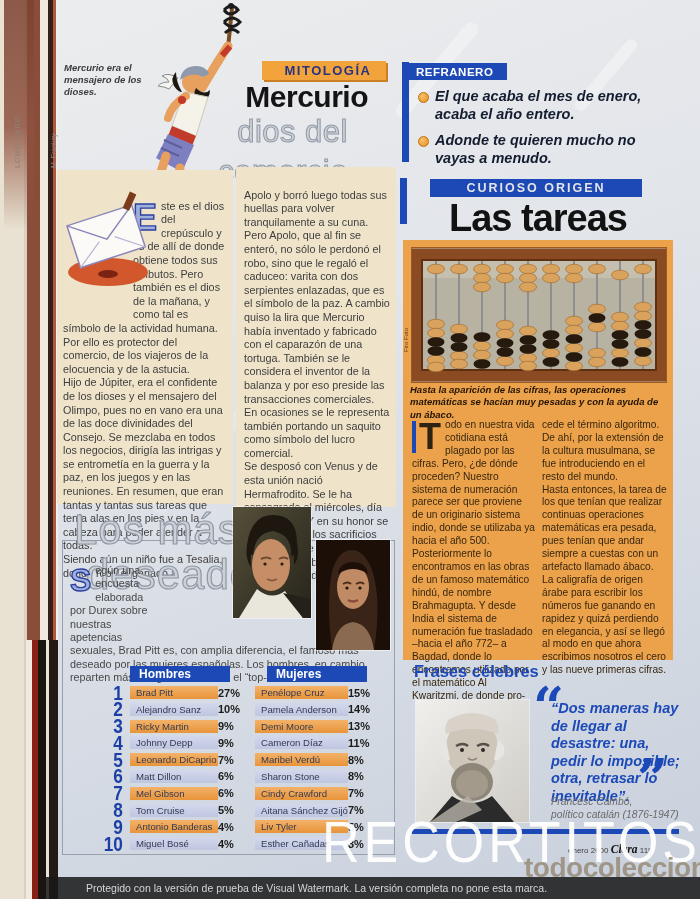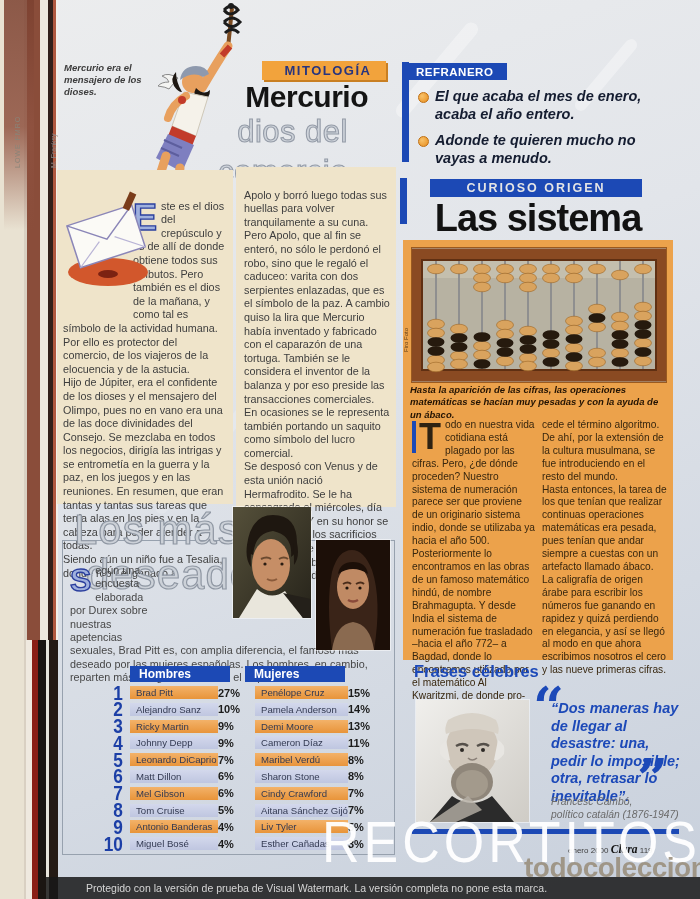--- a/index.html
+++ b/index.html
@@ -180,21 +180,21 @@
     <g transform="rotate(-18 51 52)">
       <rect x="16" y="30" width="68" height="44" fill="#fbfaf6" stroke="#8b86b8" stroke-width="1.5"></rect>
       <path d="M16,30 L50,55 L84,30" fill="none" stroke="#8b86b8" stroke-width="1.5"></path>
       <path d="M16,74 L42,55 M84,74 L58,55" fill="none" stroke="#b9b4d6" stroke-width="1.2"></path>
     </g>
     <rect x="70" y="8" width="7" height="18" transform="rotate(24 73 17)" fill="#7a3c1a"></rect>
   </svg>
 
   <div class="cif-bar"></div>
   <div class="cif-label">CURIOSO ORIGEN</div>
-  <div class="cif-title">Las sistema</div>
+  <div class="cif-title">Las tareas</div>
   <div class="orange-panel"></div>
 
   <svg class="abacus" width="254" height="134" viewBox="0 0 254 134">
     <rect x="0" y="0" width="254" height="134" fill="#b7b2a2"></rect>
     <rect x="0" y="0" width="254" height="30" fill="#c4bfae"></rect>
     <rect x="4" y="6" width="246" height="122" fill="none" stroke="#8a4a22" stroke-width="11"></rect>
     <rect x="10" y="12" width="234" height="110" fill="none" stroke="#5f2f12" stroke-width="2"></rect>
     <g stroke="#8f8f8f" stroke-width="2">
       <line x1="24" y1="13" x2="24" y2="121"></line>
         <line x1="47" y1="13" x2="47" y2="121"></line>
@@ -335,21 +335,21 @@
     <path d="M22,34 Q37,24 52,34 Q50,22 37,22 Q24,22 22,34 Z" fill="#1c0f08"></path>
     <path d="M27,44 q5,-3 8,0 M40,44 q5,-3 8,0" stroke="#4a2c1a" stroke-width="2" fill="none"></path>
     <circle cx="31" cy="48" r="1.6" fill="#1d120a"></circle>
       <circle cx="44" cy="48" r="1.6" fill="#1d120a"></circle>
     <path d="M32,60 q5,3 10,0" stroke="#8a4a3a" stroke-width="2.4" fill="none"></path>
     <path d="M16,110 Q20,84 37,82 Q54,84 58,110 Z" fill="#8a6a50"></path>
   </svg>
 
   <div class="tt">
     <div class="thead" style="left:38px;width:100px;">Hombres</div>
-    <div class="thead" style="left:153px;width:100px;">Mujeres</div>
+    <div class="thead" style="left:175px;width:100px;">Mujeres</div>
     <div class="rows">
       <div class="trow">
         <div class="rank">1</div>
         <div class="nbar h o">Brad Pitt</div>
         <div class="pct">27%</div>
         <div class="nbar m o">Penélope Cruz</div>
         <div class="pct">15%</div>
       </div>
       <div class="trow">
         <div class="rank">2</div>

